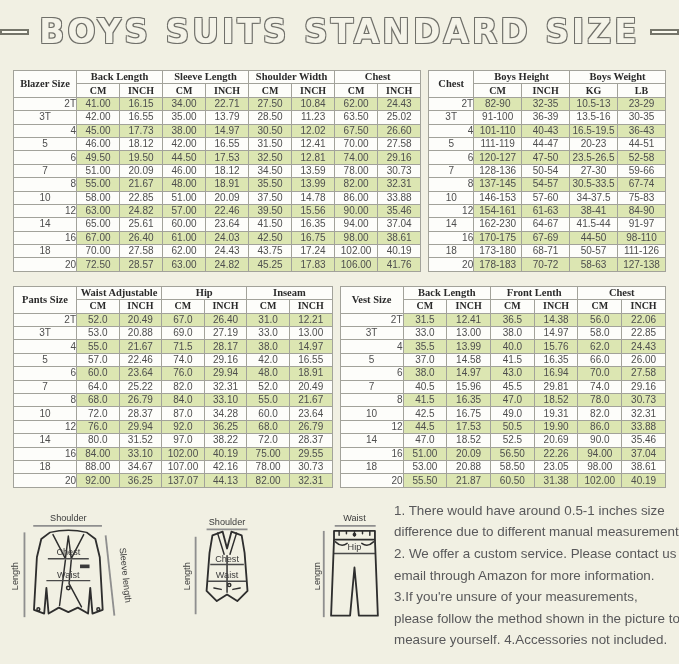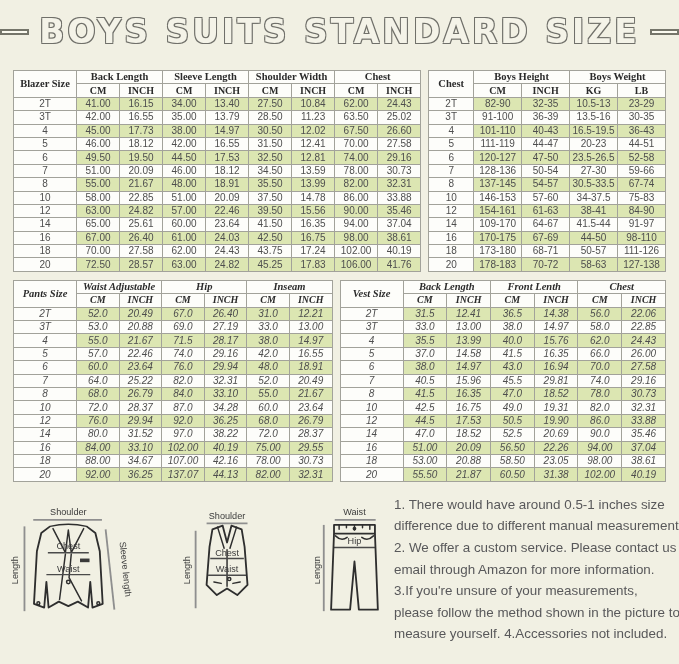--- a/index.html
+++ b/index.html
@@ -24,39 +24,39 @@
   .main-title {
     font-family:"DejaVu Sans", sans-serif;
     font-weight:bold; font-size:33px; letter-spacing:3px;
     color:#f4f3e8; white-space:nowrap;
     text-shadow:-1px -1px 0 #70706a, 1px -1px 0 #70706a,
                 -1px 1px 0 #70706a, 1px 1px 0 #70706a;
   }
 
   
   .tables-row { display:flex; padding:0 13px; gap:7px; margin-top:20px; }
-  .tables-row.second { margin-top:8px;font-style:italic; }
+  .tables-row.second { margin-top:14px; }
   table { border-collapse:collapse; table-layout:fixed; background:#fdfdfa; }
   #blazer-table { width:412px; }
   #hw-table { width:240px; }
   #pants-table { width:323px; }
   #vest-table { width:330px; }
   th, td {
     border:1px solid #a2a29a; text-align:center;
     height:13.4px; line-height:12px; padding:0;
     overflow:hidden; white-space:nowrap;
   }
   th {
     font-family:"Liberation Serif", serif; font-weight:bold;
     color:#2b2b2b; font-size:10.5px; background:#fdfdfa;
   }
   tr.units th { font-size:10px; }
   td { color:#4e4e4e; font-size:10px; }
   tr.alt td { background:#dce6b2; }
-  tr.alt td:first-child { background:#fdfdfa; }
+  tr.alt td:first-child { background:#fdfdfa;text-align:right; }
   col.size-col { width:63px; }
   #hw-table col.size-col { width:45px; }
 
   
   .bottom-row { display:flex; margin-top:4px; padding:0 4px; }
   .diagrams { display:flex; width:384px; flex-shrink:0;gap:48px; }
   .diagrams svg { display:block; }
   .garment { stroke:#2e2e2e; stroke-width:2; fill:none; stroke-linejoin:round; stroke-linecap:round; }
   .garment-thick { stroke:#2e2e2e; stroke-width:2.5; fill:none; stroke-linejoin:round; }
   .measure { stroke:#8f8f8f; stroke-width:2.5; }
@@ -113,21 +113,21 @@
             <th>CM</th>
             <th>INCH</th>
           </tr>
         </thead>
         <tbody>
           <tr class="alt">
             <td>2T</td>
             <td>41.00</td>
             <td>16.15</td>
             <td>34.00</td>
-            <td>13.40</td>
+            <td>22.71</td>
             <td>27.50</td>
             <td>10.84</td>
             <td>62.00</td>
             <td>24.43</td>
           </tr>
           <tr>
             <td>3T</td>
             <td>42.00</td>
             <td>16.55</td>
             <td>35.00</td>
@@ -340,21 +340,21 @@
           </tr>
           <tr class="alt">
             <td>12</td>
             <td>154-161</td>
             <td>61-63</td>
             <td>38-41</td>
             <td>84-90</td>
           </tr>
           <tr>
             <td>14</td>
-            <td>109-170</td>
+            <td>162-230</td>
             <td>64-67</td>
             <td>41.5-44</td>
             <td>91-97</td>
           </tr>
           <tr class="alt">
             <td>16</td>
             <td>170-175</td>
             <td>67-69</td>
             <td>44-50</td>
             <td>98-110</td>

